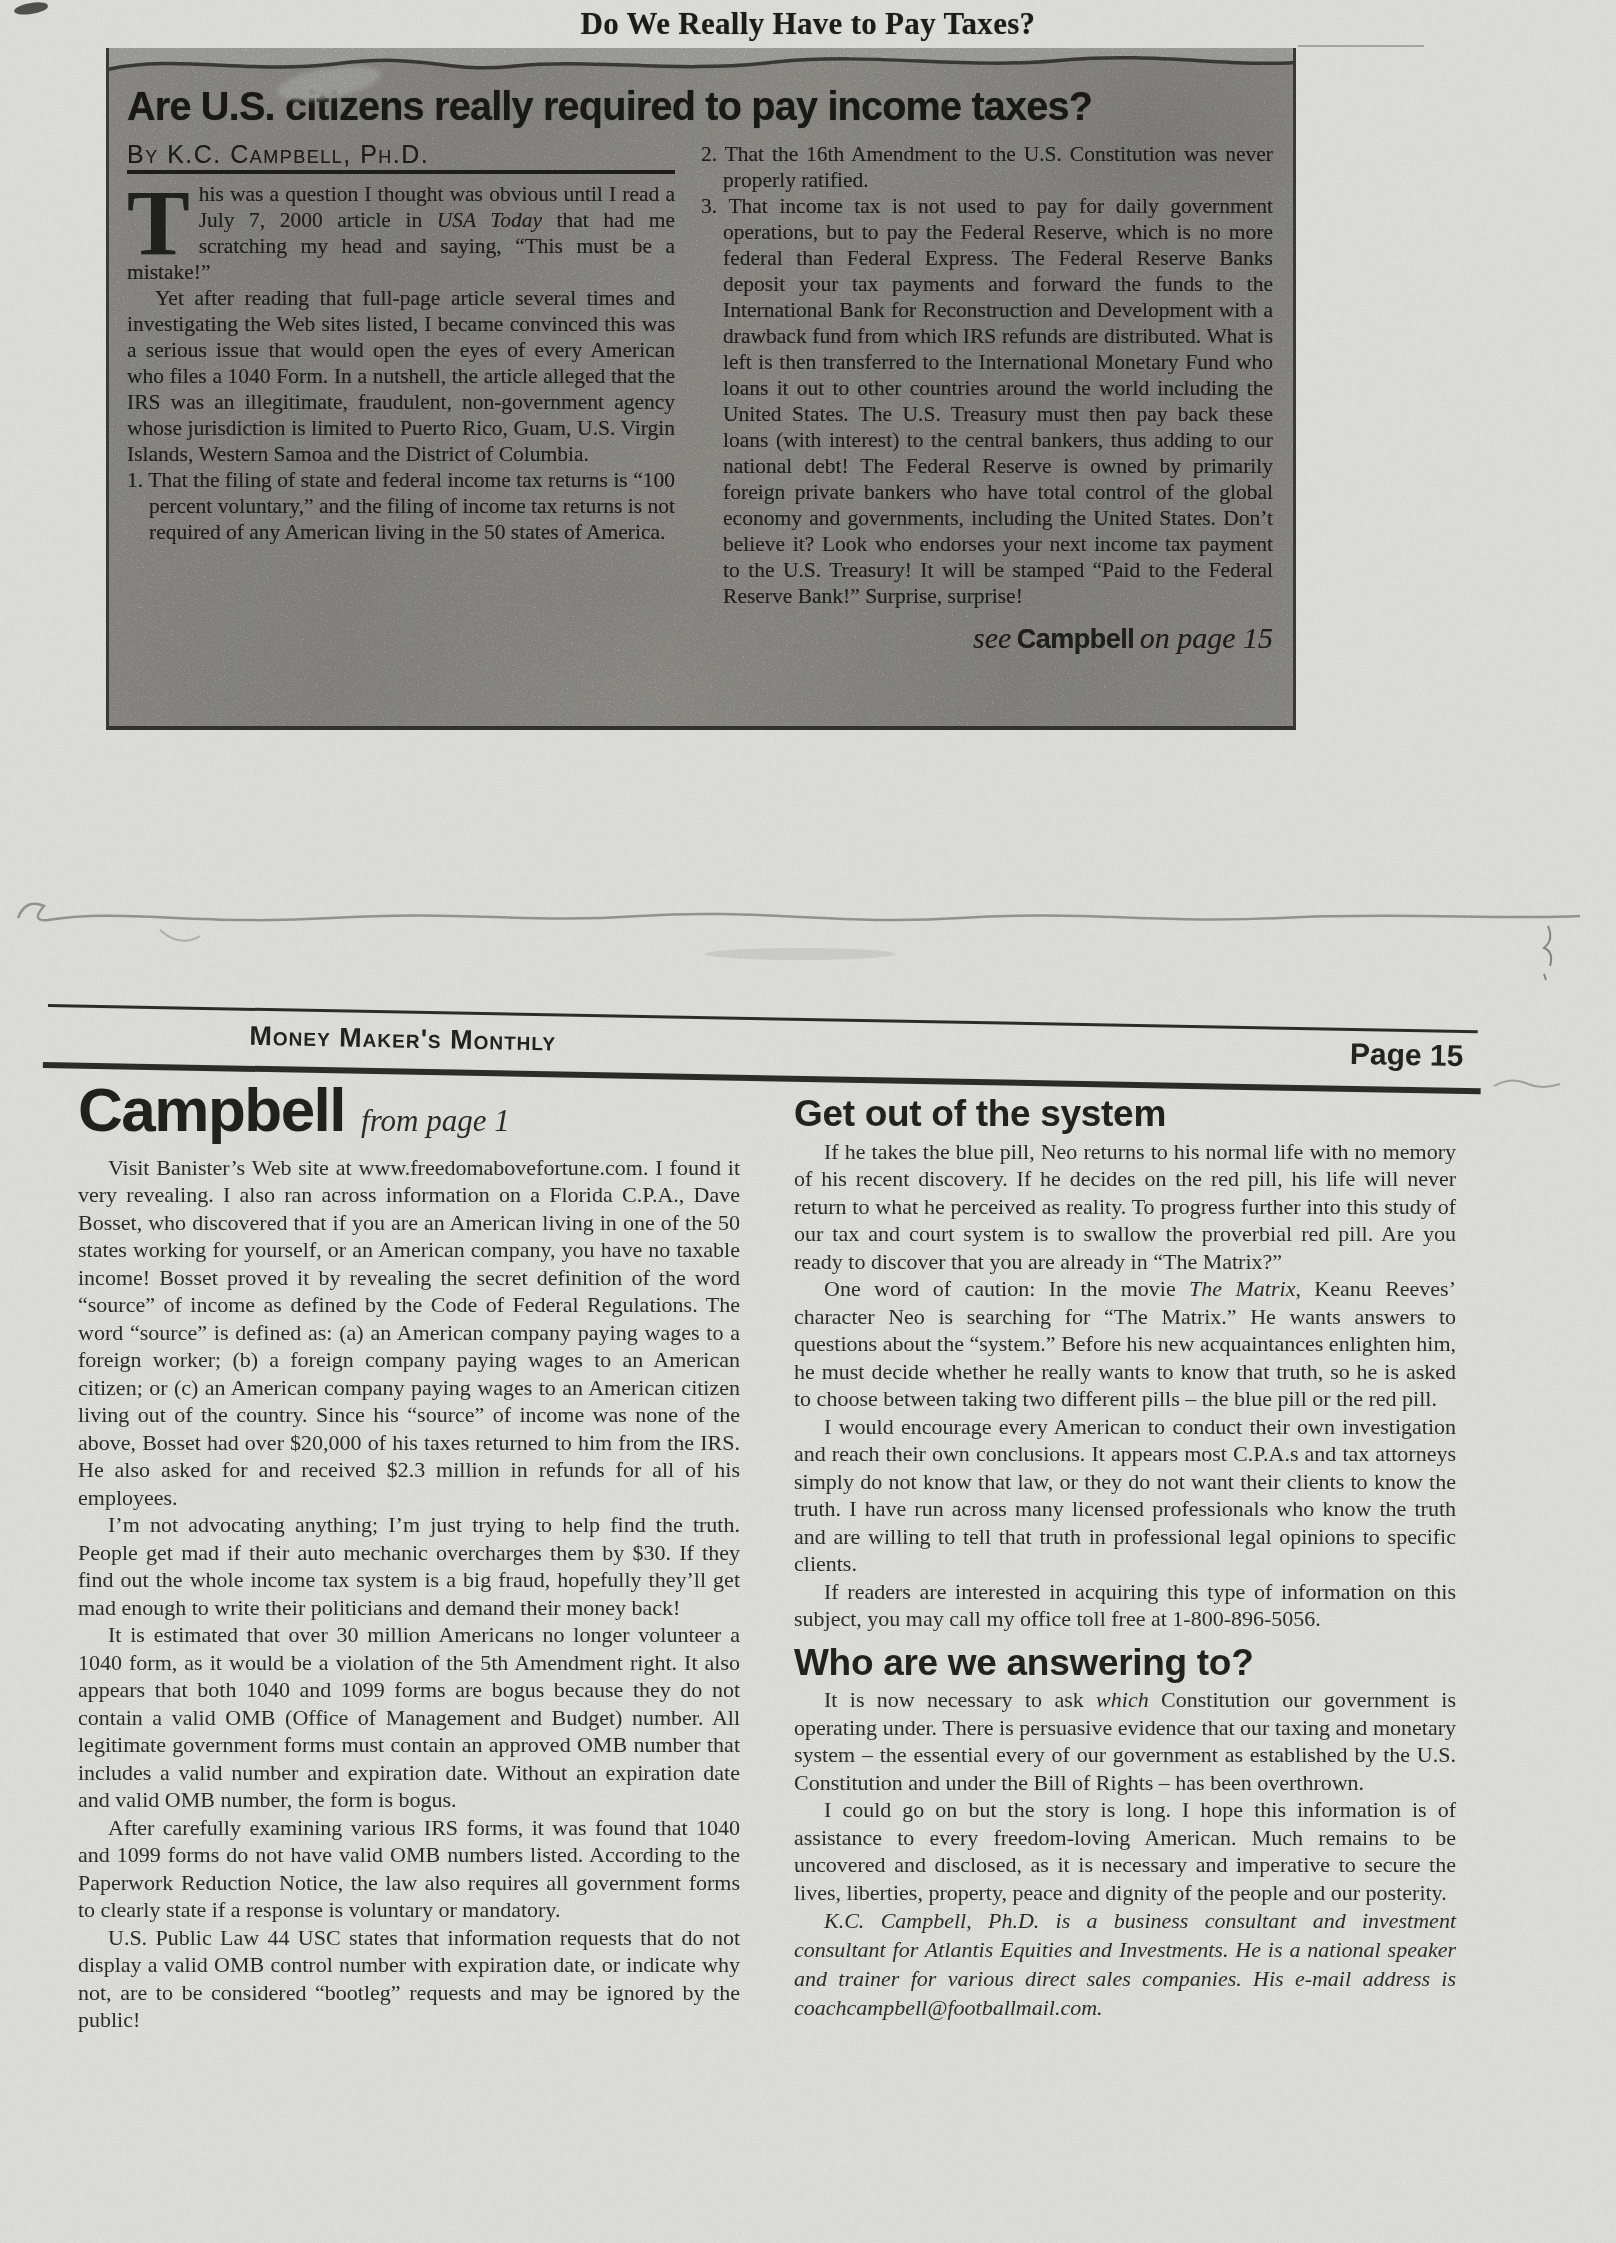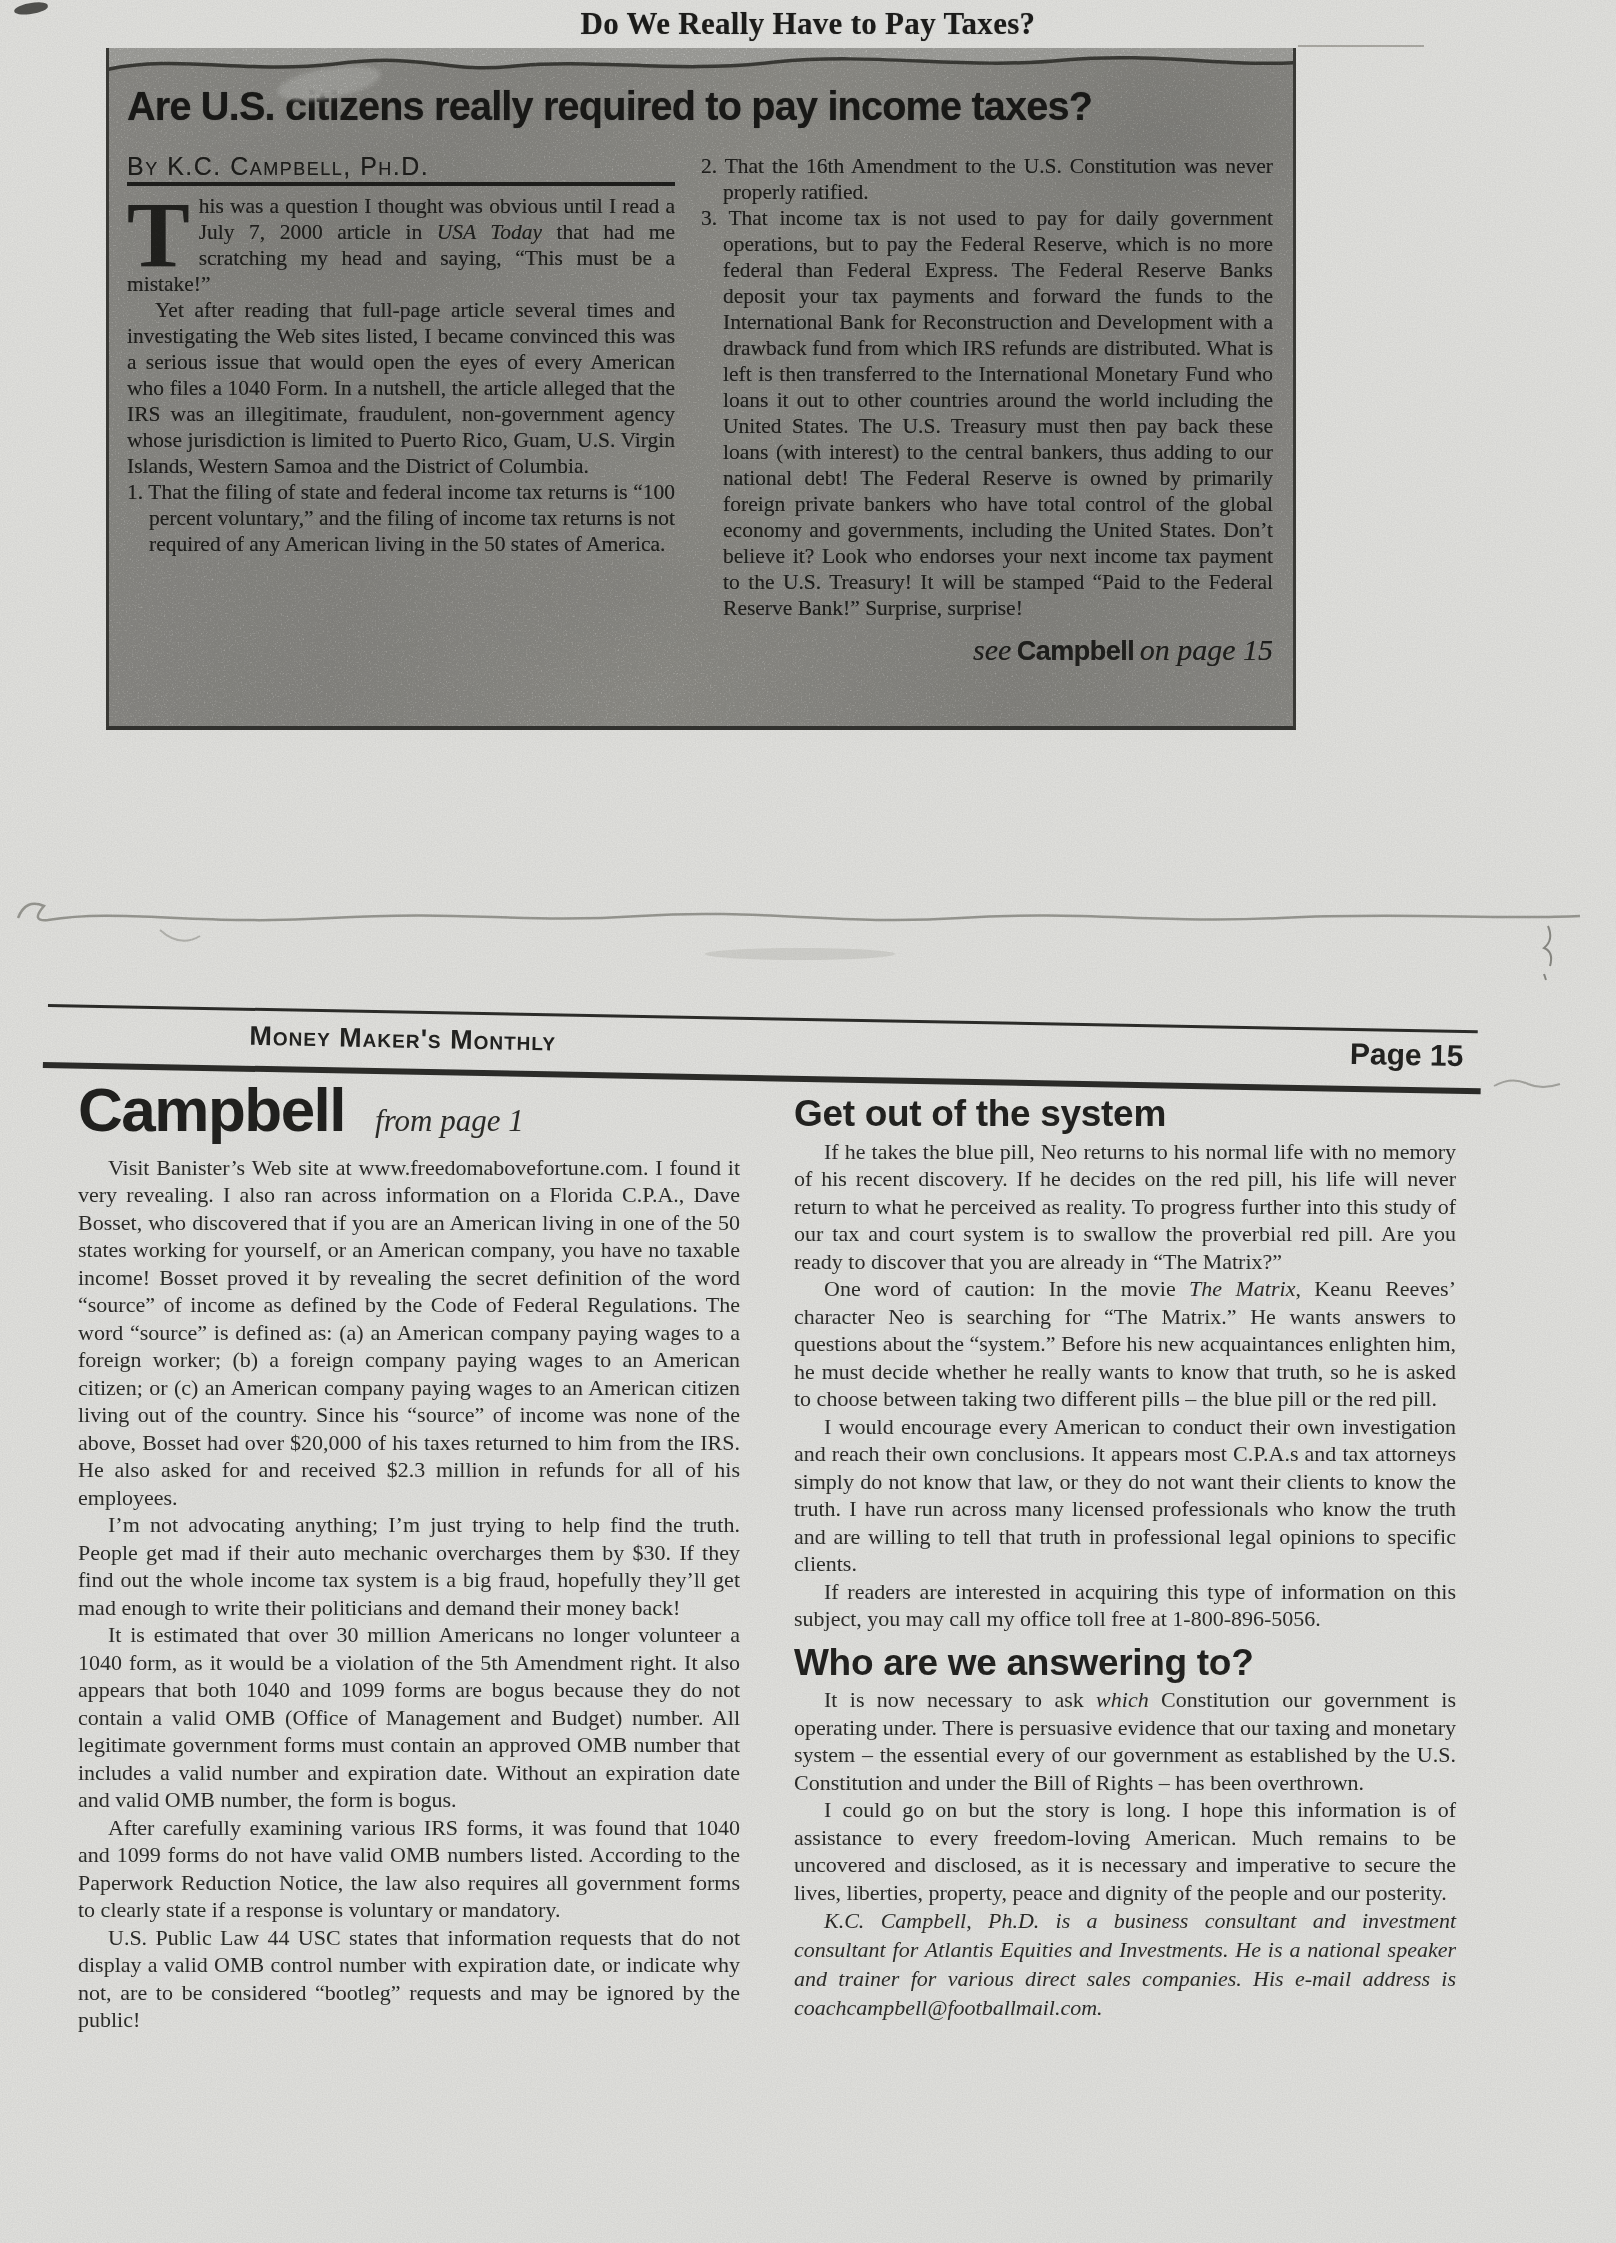--- a/index.html
+++ b/index.html
@@ -43,21 +43,21 @@
   .clip-headline{
     position:relative;margin-top:8px;
     font-family:"Liberation Sans", sans-serif;font-weight:bold;font-size:40px;
     letter-spacing:-.8px;color:#232321;white-space:nowrap;transform:scaleX(.99);transform-origin:left center;
     text-shadow:0 0 1px rgba(35,35,33,.55);
   }
   .splotch{
     position:absolute;left:168px;top:20px;width:104px;height:30px;background:#ebebe8;
     border-radius:50%;transform:rotate(-10deg);opacity:.9;filter:blur(2px);
   }
-  .clip-cols{position:relative;display:flex;gap:26px;margin-top:24px;}
+  .clip-cols{position:relative;display:flex;gap:26px;margin-top:12px;}
   .clip-col{
     text-align:justify;font-size:21.5px;line-height:26px;color:#2c2c29;
     text-shadow:0 0 .5px rgba(44,44,41,.5);
   }
   .clip-col.c-left{width:552px;}
   .clip-col.c-right{width:576px;}
   .clip-byline{
     font-family:"Liberation Sans", sans-serif;font-variant:small-caps;
     font-size:25px;letter-spacing:1.5px;color:#2a2a27;text-align:left;
     border-bottom:4px solid #2b2b28;padding-bottom:3px;margin-bottom:7px;
@@ -93,21 +93,21 @@
   }
   
   .article{position:absolute;left:78px;top:1096px;width:1378px;display:flex;gap:54px;}
   .col{width:662px;text-align:justify;font-size:22px;line-height:27.5px;color:#2d2d2a;}
   .col p{margin:0;text-indent:30px;}
   .article-title-row{margin:0 0 16px 0;text-indent:0;white-space:nowrap;}
   .article-title{
     font-family:"Liberation Sans", sans-serif;font-weight:bold;font-size:62px;
     letter-spacing:-1.5px;color:#222220;
   }
-  .article-cont{font-style:italic;font-size:31px;margin-left:30px;color:#2d2d2a;}
+  .article-cont{font-style:italic;font-size:31px;margin-left:16px;color:#2d2d2a;}
   .sect-head{
     font-family:"Liberation Sans", sans-serif;font-weight:bold;font-size:37px;
     letter-spacing:-.3px;color:#232321;text-align:left;text-indent:0;
     margin:16px 0 10px 0;
   }
   .col .first-head{margin-top:4px;}
   .bio{margin-top:34px;font-style:italic;line-height:29px;}
 </style>
 </head>
 <body>

